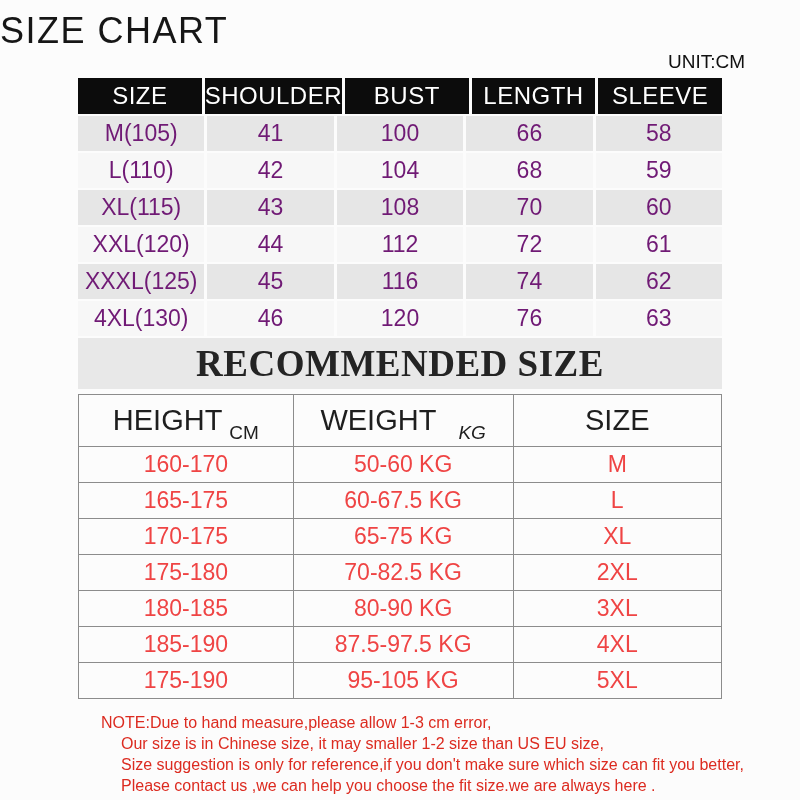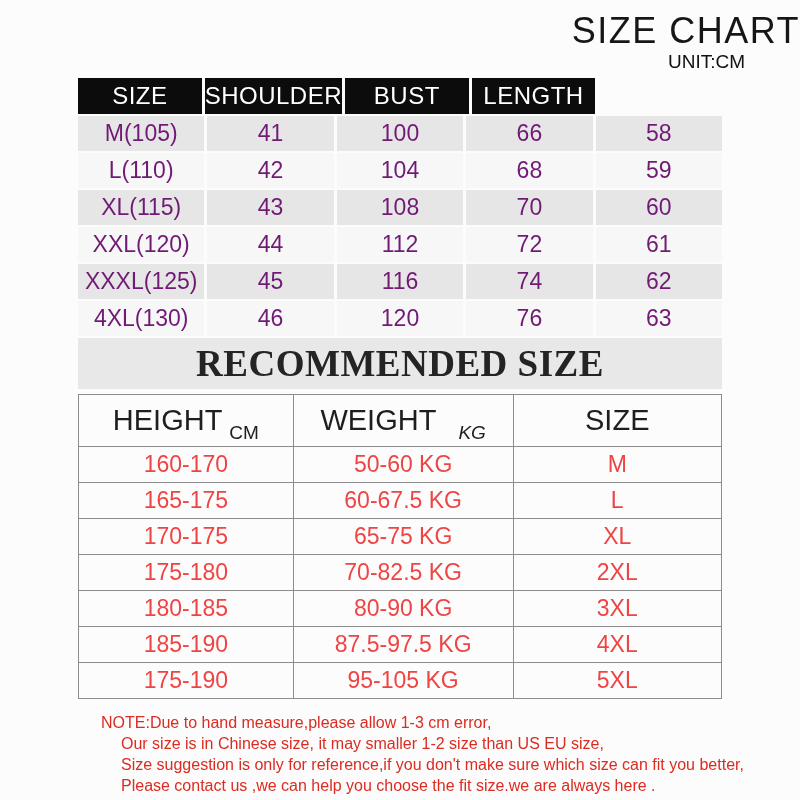--- a/index.html
+++ b/index.html
@@ -7,21 +7,21 @@
     width: 800px; height: 800px;
     background: #fcfcfc;
     font-family: "Liberation Sans", sans-serif;
     color: #1d1d1d;
     overflow: hidden;
   }
   .page { width: 800px; height: 800px; position: relative; }
 
   .title {
     padding-top: 10px;
-    text-align: right;
+    text-align: left;
     font-size: 36px;
     font-weight: 400;
     letter-spacing: 1.5px;
     color: #161616;
     height: 52px;
   }
   .unit {
     width: 745px;
     text-align: right;
     font-size: 19px;
@@ -119,20 +119,21 @@
   <div class="title">SIZE CHART</div>
 
   <div class="unit">UNIT:CM</div>
 
   <div class="table1">
     <div class="t1-row" id="t1-head">
         <div class="t1-hcell">SIZE</div>
         <div class="t1-hcell">SHOULDER</div>
         <div class="t1-hcell">BUST</div>
         <div class="t1-hcell">LENGTH</div>
+        <div class="t1-hcell">SLEEVE</div>
       </div>
     <div id="t1-body">
         <div class="t1-row odd">
           <div class="t1-cell">M(105)</div>
           <div class="t1-cell">41</div>
           <div class="t1-cell">100</div>
           <div class="t1-cell">66</div>
           <div class="t1-cell">58</div>
         </div>
         <div class="t1-row even">

